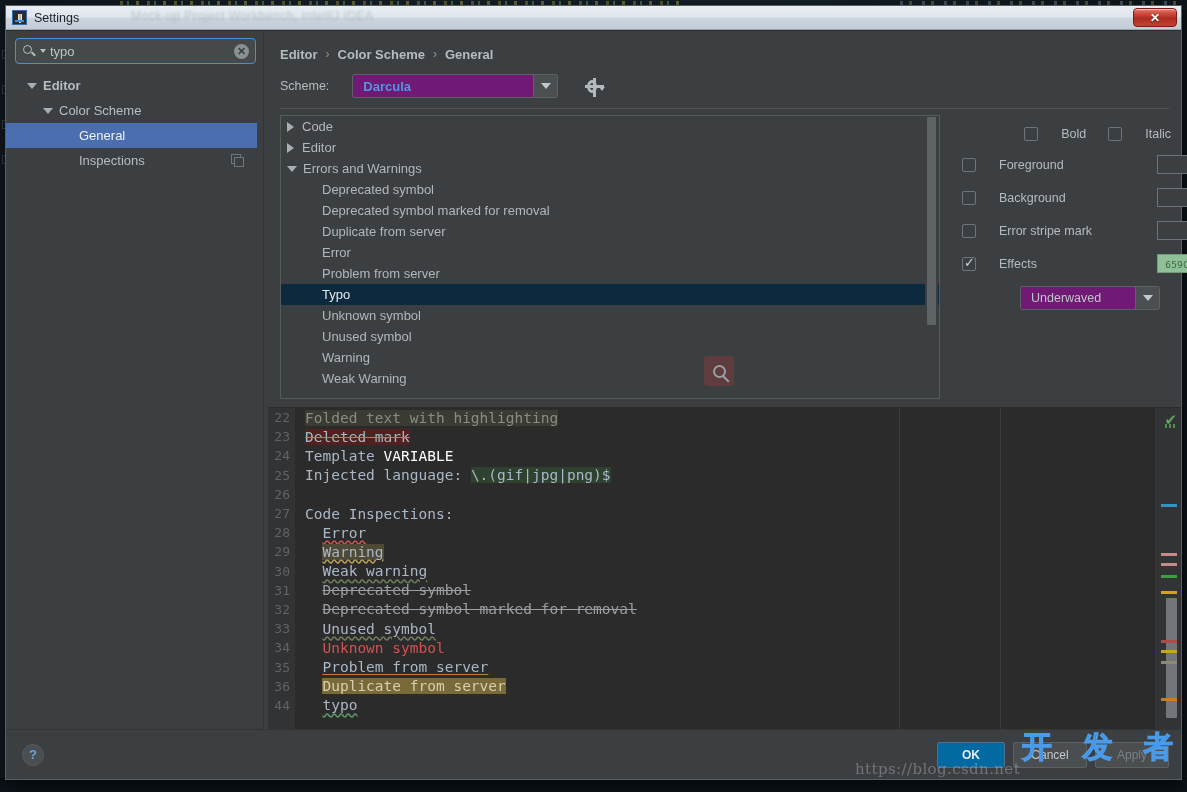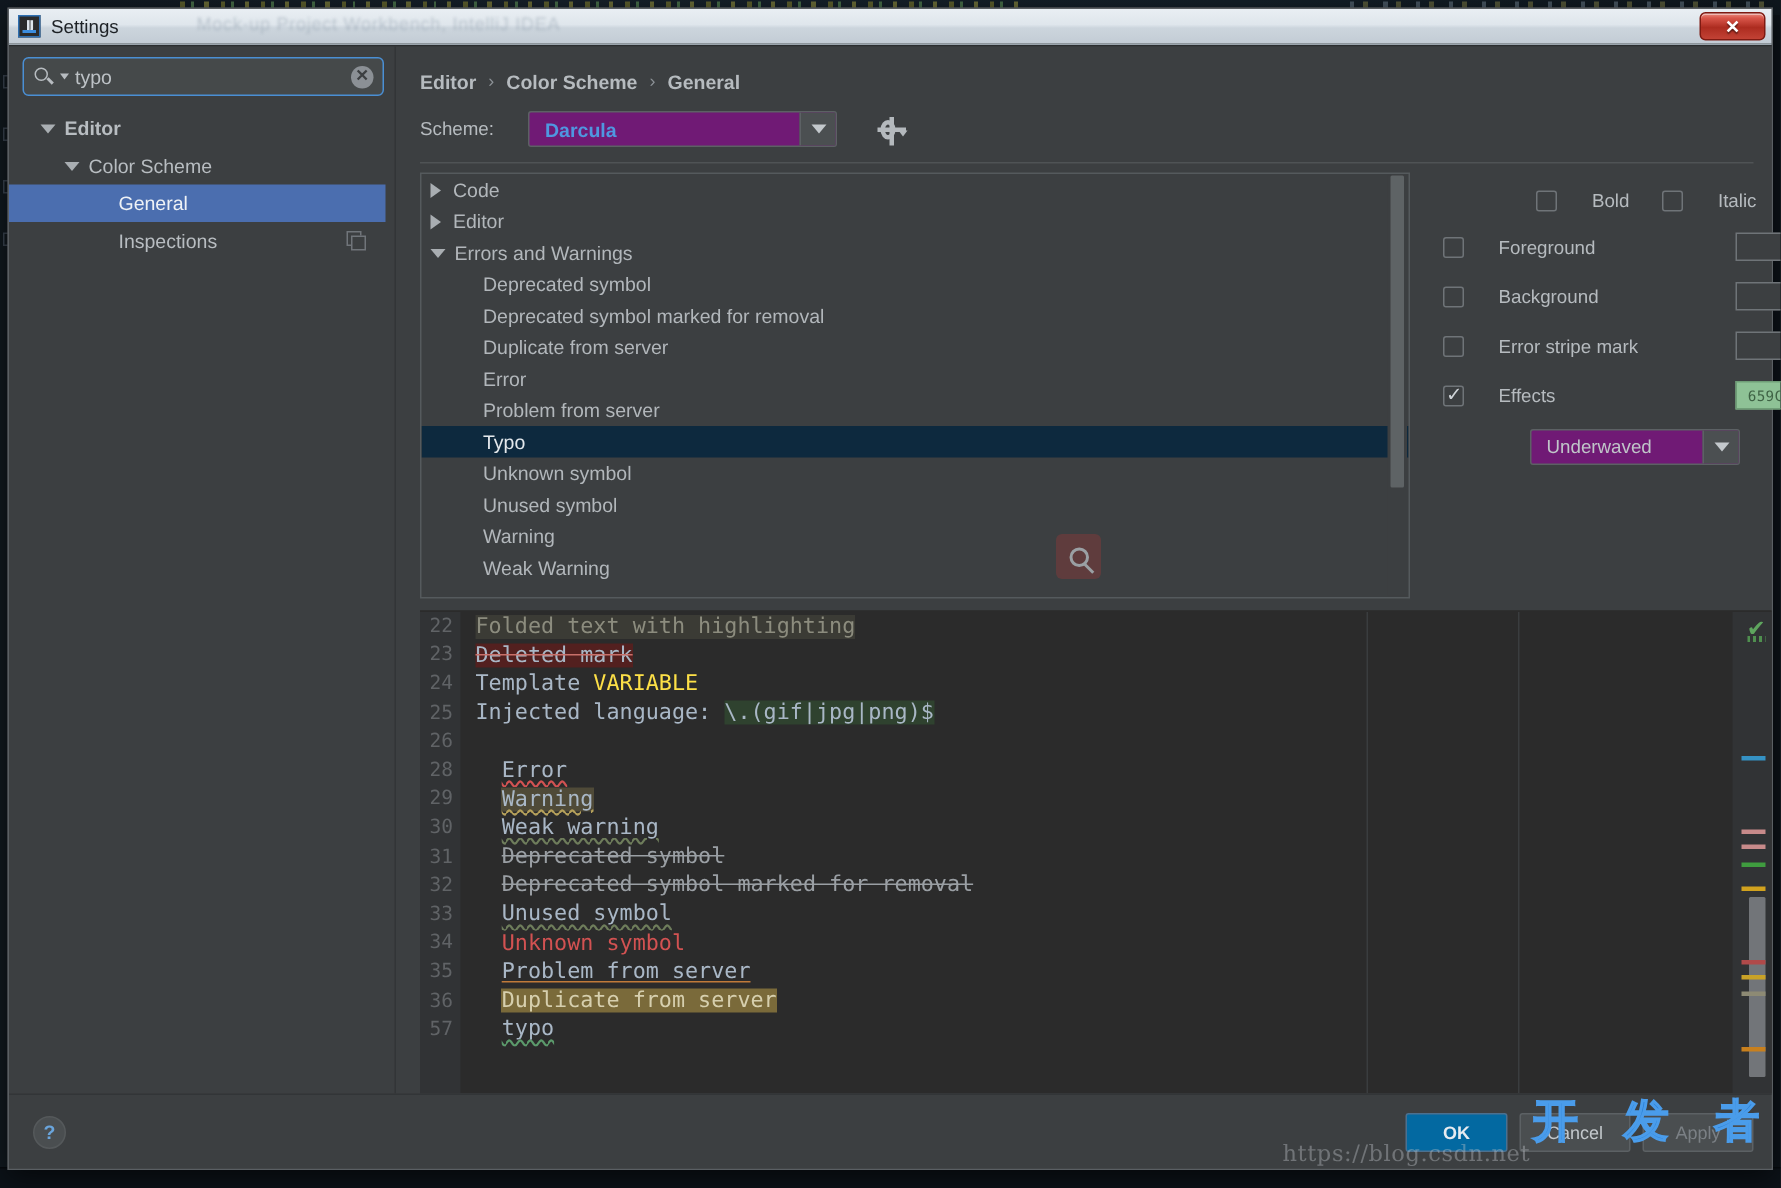--- a/index.html
+++ b/index.html
@@ -306,21 +306,21 @@
     background: #8ec296; border-color: #6f9d77;
     font-size: 9.5px; color: #3f6345; text-align: center; line-height: 19px;
     font-family: "DejaVu Sans Mono", monospace; letter-spacing: .2px;
   }
   .effect-combo-row { margin-top: 13px; padding-left: 58px; }
   .combo.effect { width: 140px; }
   .combo.effect .val { flex: 1 1 auto; font-weight: normal; color: #c0c5c9; font-size: 12.5px; }
 
   
   .preview {
-    flex: 1 1 auto; min-height: 0; margin: 8px 0 0 16px;
+    flex: 1 1 auto; min-height: 0; margin: 8px 0 0 4px;
     background: #2b2b2b; position: relative; overflow: hidden;
     border-top: 1px solid #2b2b2b;
   }
   .gutter {
     position: absolute; left: 0; top: 0; width: 27px; bottom: 0;
     background: #313335;
   }
   .vline { position: absolute; top: 0; bottom: 0; width: 1px; background: #3a3d3f; }
   .code {
     position: absolute; left: 0; top: 0; right: 0; bottom: 0;
@@ -328,21 +328,21 @@
   }
   .cl { height: 19.2px; display: flex; align-items: center; white-space: pre; }
   .ln {
     width: 27px; flex: 0 0 27px; text-align: right; padding-right: 5px;
     color: #606366; font-size: 13px;
   }
   .ctext { padding-left: 10px; color: #a9b7c6; }
   .dot { color: #4a4d4f; }
   .hl-folded { background: #3b3b35; color: #8c8c7e; }
   .hl-deleted { background: #53201f; color: #a9b7c6; text-decoration: line-through; text-decoration-color: #c9706a; }
-  .hl-var { color: #fde047; }
+  .hl-var { color: #ffffff; }
   .hl-inject { background: #2f422f; color: #a9b7c6; }
   .u-error { text-decoration: underline wavy #d25252; text-underline-offset: 2px; }
   .u-warn { background: #4f4a38; text-decoration: underline wavy #b5a05a; text-underline-offset: 2px; }
   .u-weak { text-decoration: underline wavy #6e7d5b; text-underline-offset: 2px; }
   .s-dep { text-decoration: line-through; color: #9a9fa4; }
   .c-unknown { color: #d25252; }
   .u-server { text-decoration: underline #c07a3a; text-underline-offset: 2px; }
   .hl-dup { background: #7a6a3a; color: #d6cfae; }
   .u-typo { text-decoration: underline wavy #5b9a6b; text-underline-offset: 2px; }
 
@@ -617,30 +617,31 @@
           <div class="gutter"></div>
           <div class="vline" style="left:631px"></div>
           <div class="vline" style="left:732px"></div>
 
           <div class="code">
             <div class="cl"><span class="ln">22</span><span class="ctext"><span class="hl-folded">Folded text with highlighting</span></span></div>
             <div class="cl"><span class="ln">23</span><span class="ctext"><span class="hl-deleted">Deleted mark</span></span></div>
             <div class="cl"><span class="ln">24</span><span class="ctext"><span>Template </span><span class="hl-var">VARIABLE</span></span></div>
             <div class="cl"><span class="ln">25</span><span class="ctext"><span>Injected language: </span><span class="hl-inject">\.(gif|jpg|png)$</span></span></div>
             <div class="cl"><span class="ln">26</span><span class="ctext"></span></div>
+            <div class="cl"><span class="ln">27</span><span class="ctext"><span>Code Inspections:</span></span></div>
             <div class="cl"><span class="ln">28</span><span class="ctext"><span class="dot">  </span><span class="u-error">Error</span></span></div>
             <div class="cl"><span class="ln">29</span><span class="ctext"><span class="dot">  </span><span class="u-warn">Warning</span></span></div>
             <div class="cl"><span class="ln">30</span><span class="ctext"><span class="dot">  </span><span class="u-weak">Weak warning</span></span></div>
             <div class="cl"><span class="ln">31</span><span class="ctext"><span class="dot">  </span><span class="s-dep">Deprecated symbol</span></span></div>
             <div class="cl"><span class="ln">32</span><span class="ctext"><span class="dot">  </span><span class="s-dep">Deprecated symbol marked for removal</span></span></div>
             <div class="cl"><span class="ln">33</span><span class="ctext"><span class="dot">  </span><span class="u-weak">Unused symbol</span></span></div>
             <div class="cl"><span class="ln">34</span><span class="ctext"><span class="dot">  </span><span class="c-unknown">Unknown symbol</span></span></div>
             <div class="cl"><span class="ln">35</span><span class="ctext"><span class="dot">  </span><span class="u-server">Problem from server</span></span></div>
             <div class="cl"><span class="ln">36</span><span class="ctext"><span class="dot">  </span><span class="hl-dup">Duplicate from server</span></span></div>
-            <div class="cl"><span class="ln">57</span><span class="ctext"><span class="dot">  </span><span class="u-typo">typo</span></span></div>
+            <div class="cl"><span class="ln">44</span><span class="ctext"><span class="dot">  </span><span class="u-typo">typo</span></span></div>
           </div>
 
           <div class="markers">
             <div class="ok-check">✔</div>
             <div class="mk" style="top:96px;background:#3592c4"></div>
             <div class="mk" style="top:145px;background:#c78a8a"></div>
             <div class="mk" style="top:155px;background:#c78a8a"></div>
             <div class="mk" style="top:167px;background:#3f9c3f"></div>
             <div class="mk" style="top:183px;background:#d1a21e"></div>
             <div class="mscroll" style="top:190px;height:120px"></div>

